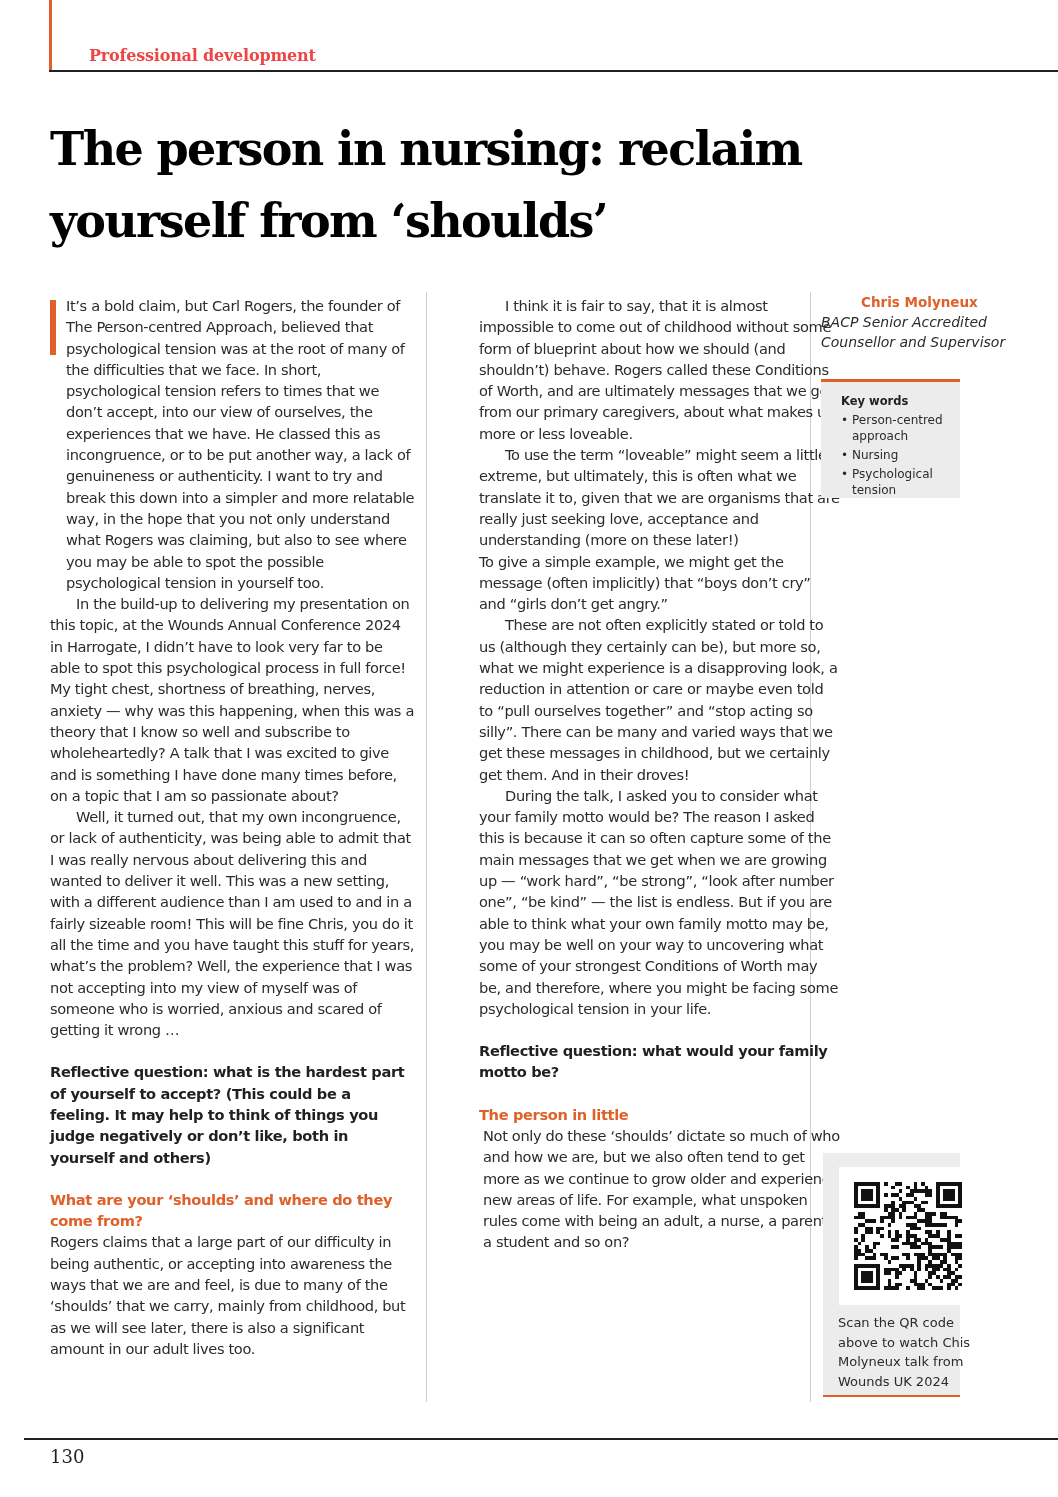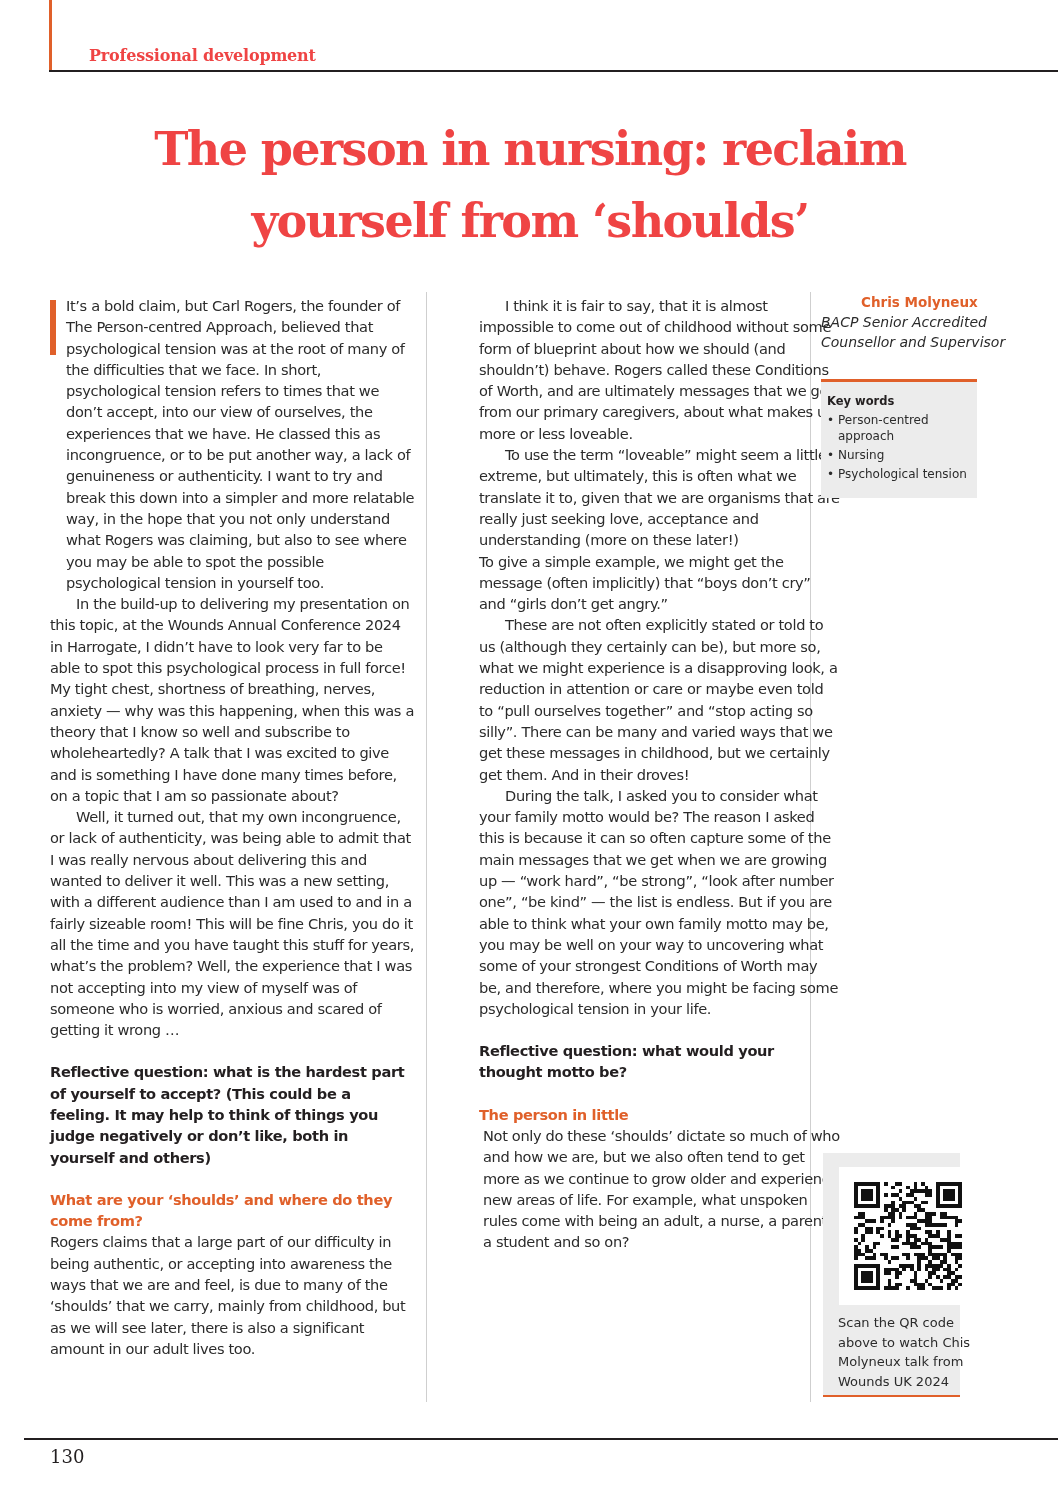--- a/index.html
+++ b/index.html
@@ -3,21 +3,21 @@
 <meta charset="utf-8">
 <style>
   * { box-sizing: border-box; margin: 0; padding: 0; }
   html, body { width: 1058px; height: 1497px; background: #ffffff; overflow: hidden; }
   body { position: relative; font-family: "DejaVu Sans", sans-serif; color: #231f20; }
 
   .top-accent { position: absolute; left: 49px; top: 0; width: 3px; height: 70px; background: #e0602a; }
   .section-label { position: absolute; left: 60px; top: 46px; font-family: "DejaVu Serif", serif; font-weight: bold; font-size: 16px; color: #ef4444; letter-spacing: -0.2px; margin-left: 29px; }
   .top-rule { position: absolute; left: 49px; right: 0; top: 70px; height: 1.5px; background: #231f20; }
 
-  .title { position: absolute; left: 50px; top: 114px; width: 960px; font-family: "DejaVu Serif", serif; font-weight: bold; font-size: 46px; line-height: 1.56; color: #ef4444; letter-spacing: -1.6px; text-align: center; }
+  .title { position: absolute; left: 50px; top: 114px; width: 960px; font-family: "DejaVu Serif", serif; font-weight: bold; font-size: 46px; line-height: 1.56; color: #000000; letter-spacing: -1.6px; }
 
   .col { position: absolute; font-size: 14.6px; line-height: 21.3px; color: #2b2b2b; letter-spacing: -0.35px; }
   .col-left { left: 50px; top: 295px; width: 365px; }
   .col-mid { left: 437px; top: 295px; width: 362px; margin-left: 42px; }
   .col p { margin: 0; }
   .col p.indent { text-indent: 26px; }
   .col .gap { height: 21px; }
   .col .bold { font-weight: bold; color: #231f20; }
   .col .subhead { font-weight: bold; color: #e0602a; }
 
@@ -25,21 +25,21 @@
   .lead-indent { padding-left: 16px; }
 
   .divider { position: absolute; width: 1px; background: #cfcfcf; }
   .divider-1 { left: 426px; top: 292px; height: 1110px; }
   .divider-2 { left: 810px; top: 292px; height: 1110px; }
 
   .author { position: absolute; left: 821px; top: 292px; width: 230px; }
   .author-name { font-weight: bold; font-size: 13.5px; color: #e0602a; line-height: 20px; margin-left: 40px; }
   .author-role { font-style: italic; font-size: 14px; color: #2b2b2b; line-height: 20px; }
 
-  .keywords { position: absolute; left: 821px; top: 379px; width: 156px; height: 119px; background: #ececec; border-top: 3px solid #e0602a; padding: 12px 10px 8px 6px; }
+  .keywords { position: absolute; left: 821px; top: 379px; width: 139px; height: 119px; background: #ececec; border-top: 3px solid #e0602a; padding: 12px 10px 8px 20px; }
   .kw-title { font-weight: bold; font-size: 11.5px; color: #231f20; margin-bottom: 4px; }
   .kw-list { list-style: none; }
   .kw-item { position: relative; padding-left: 11px; font-size: 12px; line-height: 16px; color: #2b2b2b; margin-bottom: 3px; }
   .kw-item .bullet { position: absolute; left: 0; top: 0; }
 
   .qr-box { position: absolute; left: 823px; top: 1153px; width: 137px; height: 244px; background: #ececec; }
   .qr-box::after { content: ""; position: absolute; left: 0; right: 0; bottom: 0; height: 2px; background: #e0602a; }
   .qr-inner { position: absolute; left: 16px; top: 14px; width: 138px; height: 138px; background: #ffffff; }
   .qr-inner svg { position: absolute; left: 15px; top: 15px; width: 108px; height: 108px; }
   .qr-caption { position: absolute; left: 15px; top: 160px; width: 150px; font-size: 13px; line-height: 19.5px; color: #2b2b2b; }
@@ -76,21 +76,21 @@
   <p>Rogers claims that a large part of our difficulty in being authentic, or accepting into awareness the ways that we are and feel, is due to many of the ‘shoulds’ that we carry, mainly from childhood, but as we will see later, there is also a significant amount in our adult lives too.</p>
 </div>
 
 <div class="col col-mid">
   <p class="indent">I think it is fair to say, that it is almost impossible to come out of childhood without some form of blueprint about how we should (and shouldn’t) behave. Rogers called these Conditions of Worth, and are ultimately messages that we get, from our primary caregivers, about what makes us more or less loveable.</p>
   <p class="indent">To use the term “loveable” might seem a little extreme, but ultimately, this is often what we translate it to, given that we are organisms that are really just seeking love, acceptance and understanding (more on these later!)</p>
   <p>To give a simple example, we might get the message (often implicitly) that “boys don’t cry” and “girls don’t get angry.”</p>
   <p class="indent">These are not often explicitly stated or told to us (although they certainly can be), but more so, what we might experience is a disapproving look, a reduction in attention or care or maybe even told to “pull ourselves together” and “stop acting so silly”. There can be many and varied ways that we get these messages in childhood, but we certainly get them. And in their droves!</p>
   <p class="indent">During the talk, I asked you to consider what your family motto would be? The reason I asked this is because it can so often capture some of the main messages that we get when we are growing up — “work hard”, “be strong”, “look after number one”, “be kind” — the list is endless. But if you are able to think what your own family motto may be, you may be well on your way to uncovering what some of your strongest Conditions of Worth may be, and therefore, where you might be facing some psychological tension in your life.</p>
   <div class="gap"></div>
-  <p class="bold">Reflective question: what would your thought motto be?</p>
+  <p class="bold">Reflective question: what would your family motto be?</p>
   <div class="gap"></div>
   <p class="subhead">The person in little</p>
   <p style="padding-left:4px">Not only do these ‘shoulds’ dictate so much of who and how we are, but we also often tend to get more as we continue to grow older and experience new areas of life. For example, what unspoken rules come with being an adult, a nurse, a parent, a student and so on?</p>
 </div>
 
 <div class="author">
   <div class="author-name">Chris Molyneux</div>
   <div class="author-role">BACP Senior Accredited Counsellor and Supervisor</div>
 </div>
 

